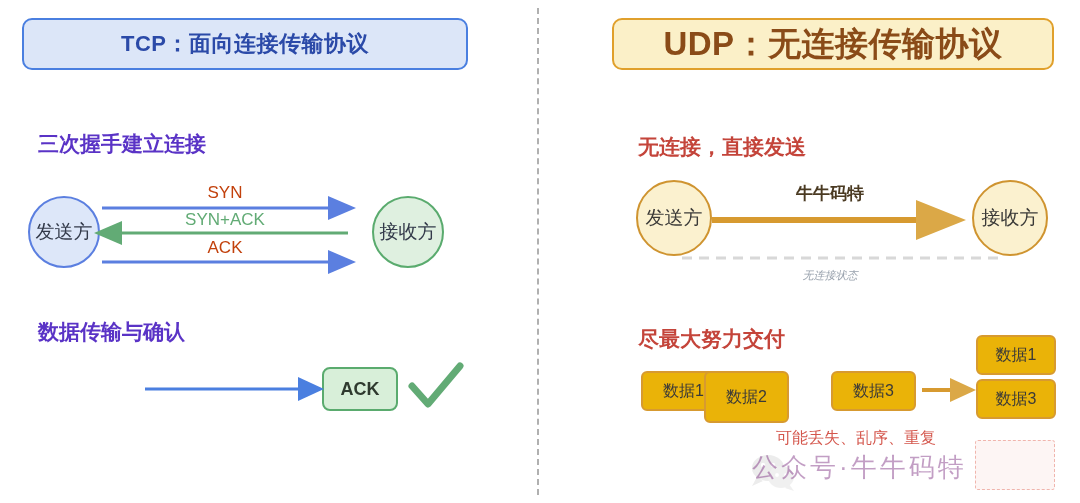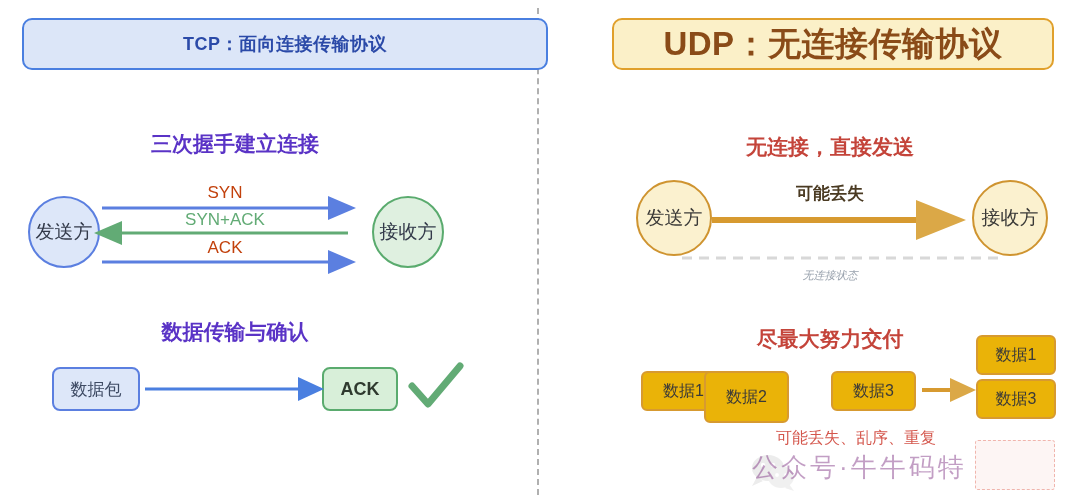--- a/index.html
+++ b/index.html
@@ -34,42 +34,43 @@
     box-sizing: border-box;
     display: flex;
     align-items: center;
     justify-content: center;
     border-radius: 10px;
     font-weight: bold;
     letter-spacing: 0.5px;
   }
   #tcp-title {
     left: 22px;  top: 18px;
-    width: 526px; height: 52px;
+    width: 446px; height: 52px;
     background: #dce6f8;
     border: 2px solid #4a7fe0;
     color: #2b4aa8;
-    font-size: 18px;
+    font-size: 22px;
   }
   #udp-title {
     left: 612px; top: 18px;
     width: 442px; height: 52px;
     background: #fbf0c8;
     border: 2px solid #e0a02c;
     color: #8a4b18;
     font-size: 33px;
   }
 
   
   .section-heading {
     position: absolute;
-    text-align: center;
+    text-align: left;
     font-weight: bold;
     font-size: 21px;
     white-space: nowrap;
+    padding-left: 38px;
   }
   .heading-purple { color: #5a33c6; }
   .heading-red    { color: #c4443a; }
   #h-handshake { left: 0px;   top: 130px; width: 470px; }
   #h-datatrans { left: 0px;   top: 318px; width: 470px; }
   #h-connless  { left: 600px; top: 133px; width: 460px; }
   #h-besteff   { left: 600px; top: 325px; width: 460px; }
 
   
   .node-circle {
@@ -217,33 +218,32 @@
   <div class="node-circle" id="tcp-receiver">接收方</div>
 
   <div class="arrow-label lbl-blue" id="lbl-syn">SYN</div>
 
   <div class="arrow-label lbl-green" id="lbl-synack">SYN+ACK</div>
 
   <div class="arrow-label lbl-blue" id="lbl-ack">ACK</div>
 
   <div class="section-heading heading-purple" id="h-datatrans">数据传输与确认</div>
 
-  <div class="box" id="box-packet">数据包</div>
 
   <div class="box" id="box-ack">ACK</div>
 
   <div class="title-pill" id="udp-title">UDP：无连接传输协议</div>
 
   <div class="section-heading heading-red" id="h-connless">无连接，直接发送</div>
 
   <div class="node-circle" id="udp-sender">发送方</div>
 
   <div class="node-circle" id="udp-receiver">接收方</div>
 
-  <div class="arrow-label" id="lbl-direct">可能丢失</div>
+  <div class="arrow-label" id="lbl-direct">牛牛码特</div>
 
   <div id="lbl-state">无连接状态</div>
 
   <div class="section-heading heading-red" id="h-besteff">尽最大努力交付</div>
 
   <div class="udp-box" id="udp-d1">数据1</div>
   <div class="udp-box" id="udp-d2">数据2</div>
   <div class="udp-box" id="udp-d3">数据3</div>
 
   <div class="udp-box" id="udp-out1">数据1</div>

